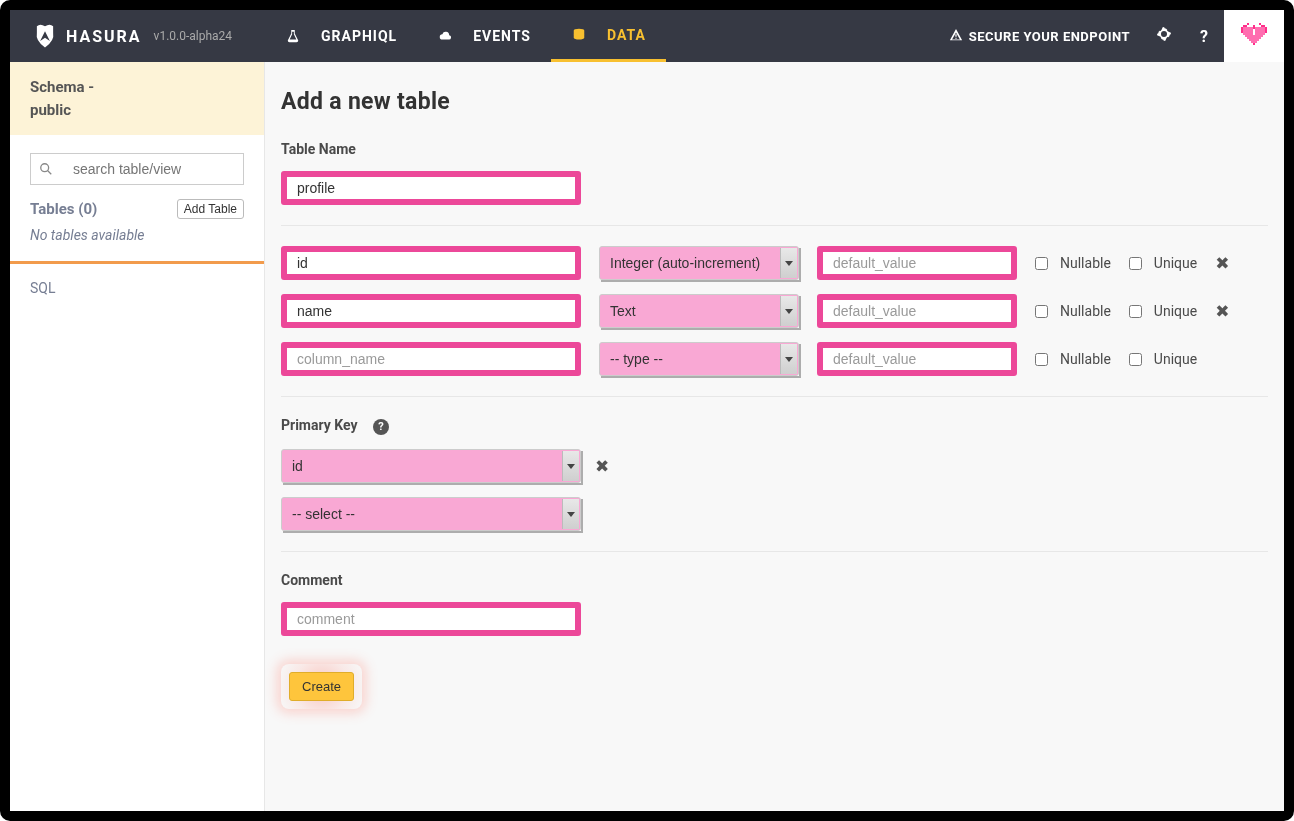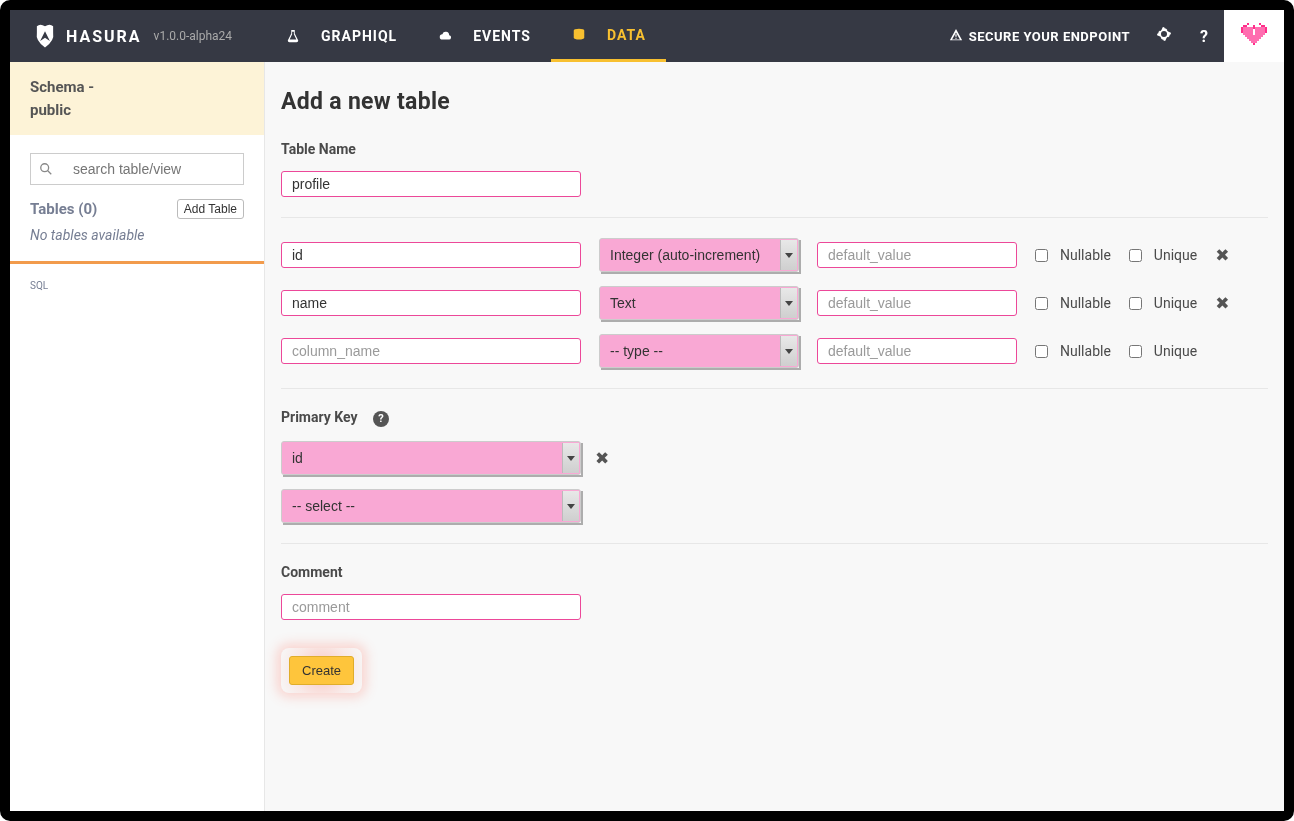--- a/index.html
+++ b/index.html
@@ -62,27 +62,27 @@
 .tables-hdr {
   display:flex; align-items:center; justify-content:space-between;
   padding: 4px 20px 8px; color:#767e93; font-weight:700; font-size:15px;
 }
 .add-table-btn {
   border:1px solid #bbb; background:#fff; border-radius:3px; font-size:12px;
   padding:2px 6px; cursor:pointer; color:#333;
 }
 .no-tables { padding: 0 20px 12px; font-style:italic; color:#767e93; font-size:14px; }
 .orange-sep { height:3px; background:#f29b4c; margin: 6px 0 0; }
-.sql-link { padding: 16px 20px; color:#767e93; font-size:10px; cursor:pointer; }
+.sql-link { padding: 16px 20px; color:#767e93; font-size:14px; cursor:pointer; }
 .content { flex:1; overflow:auto; background:#f8f8f8; }
 .content-inner { background:#f8f8f8; padding: 26px 16px 30px; }
 .page-title { font-weight:700; font-size:23px; color:#333; margin-bottom:26px; letter-spacing:0.3px;}
 .section-label { font-weight:700; font-size:14px; color:#4a4a4a; margin-bottom:14px; }
 .text-input, .select {
-  height:26px; border:1px solid #ec4899; border-radius:3px; background:#fff;
+  height:34px; border:6px solid #ec4899; border-radius:3px; background:#fff;
   padding:4px 10px; font-size:14px; color:#333;
 }
 .text-input::placeholder { color:#9a9a9a; }
 .w300 { width:300px; }
 .divider { border-top:1px solid #e7e7e7; margin: 20px 0; }
 .col-row { display:flex; align-items:center; gap:18px; margin-bottom:14px; }
 .col-name { width:300px; }
 .col-type { width:200px; position:relative; }
 .col-default { width:200px; }
 .select-wrap {

